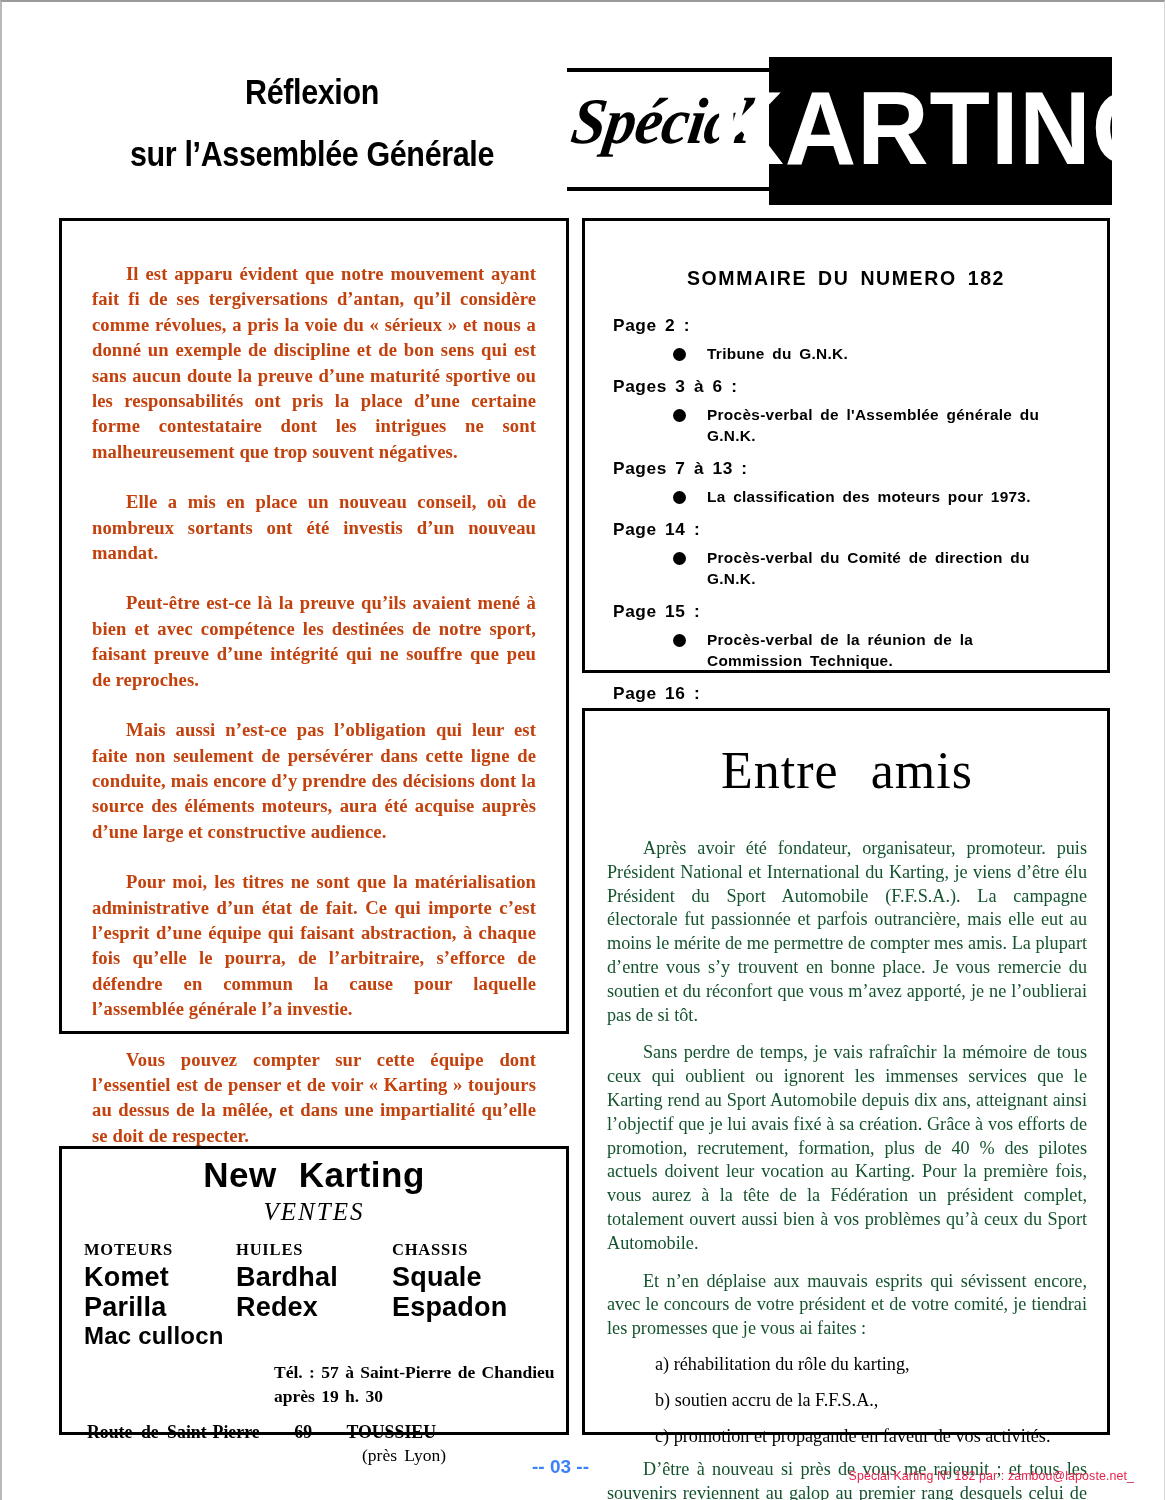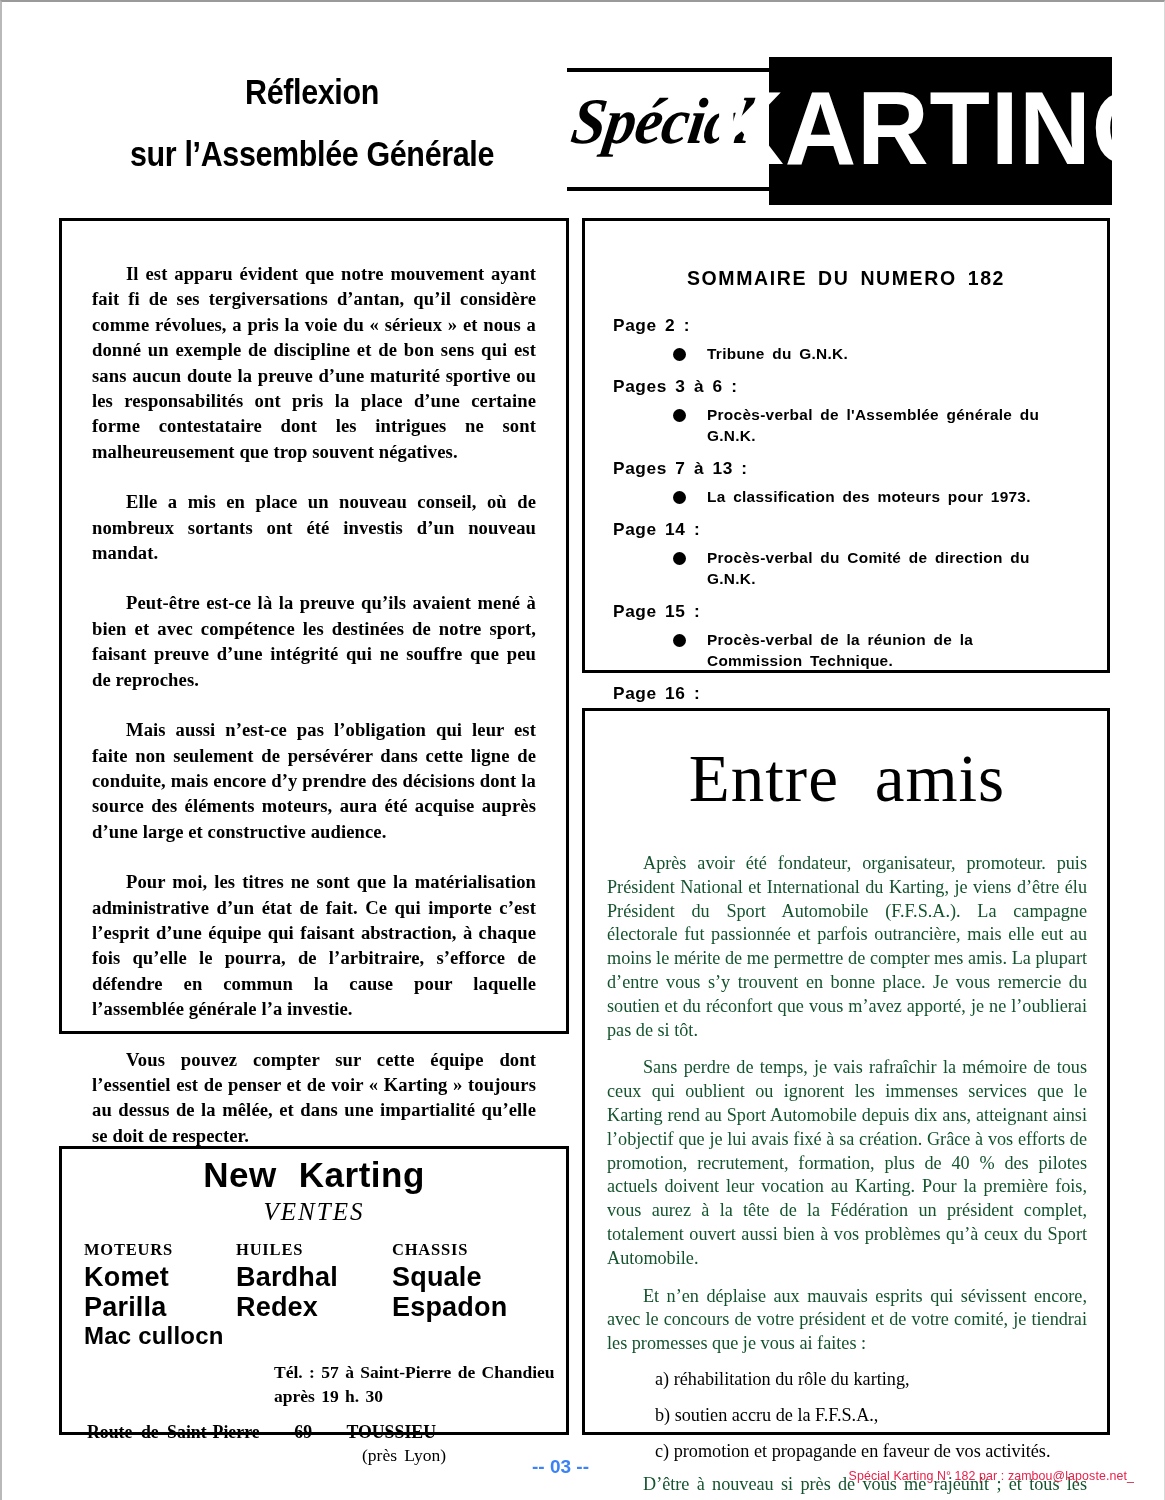--- a/index.html
+++ b/index.html
@@ -122,21 +122,21 @@
     padding: 40px 30px 18px 30px;
   }
   .edito-p {
     font-family: "Liberation Serif", serif;
     font-weight: bold;
     font-size: 18.6px;
     line-height: 25.4px;
     text-align: justify;
     text-indent: 34px;
     margin: 0 0 25px 0;
-    color: #000000;
+    color: #c2410c;
     letter-spacing: 0.1px;
   }
   .edito-sign {
     font-family: "Liberation Serif", serif;
     font-weight: bold;
     font-size: 18.6px;
     line-height: 25px;
     text-align: center;
     margin: 36px 0 0 0;
     letter-spacing: 1px;
@@ -207,21 +207,21 @@
   
   #entre-amis-box {
     left: 580px;
     top: 706px;
     width: 528px;
     height: 727px;
     padding: 16px 20px 10px 22px;
   }
   .amis-title {
     font-family: "Liberation Serif", serif;
-    font-size: 67px;
+    font-size: 52px;
     line-height: 1;
     text-align: center;
     font-weight: normal;
     letter-spacing: 1px;
     word-spacing: 18px;
     margin: 18px 0 40px 0;
     color: #000;
   }
   .amis-p {
     font-family: "Liberation Serif", serif;

